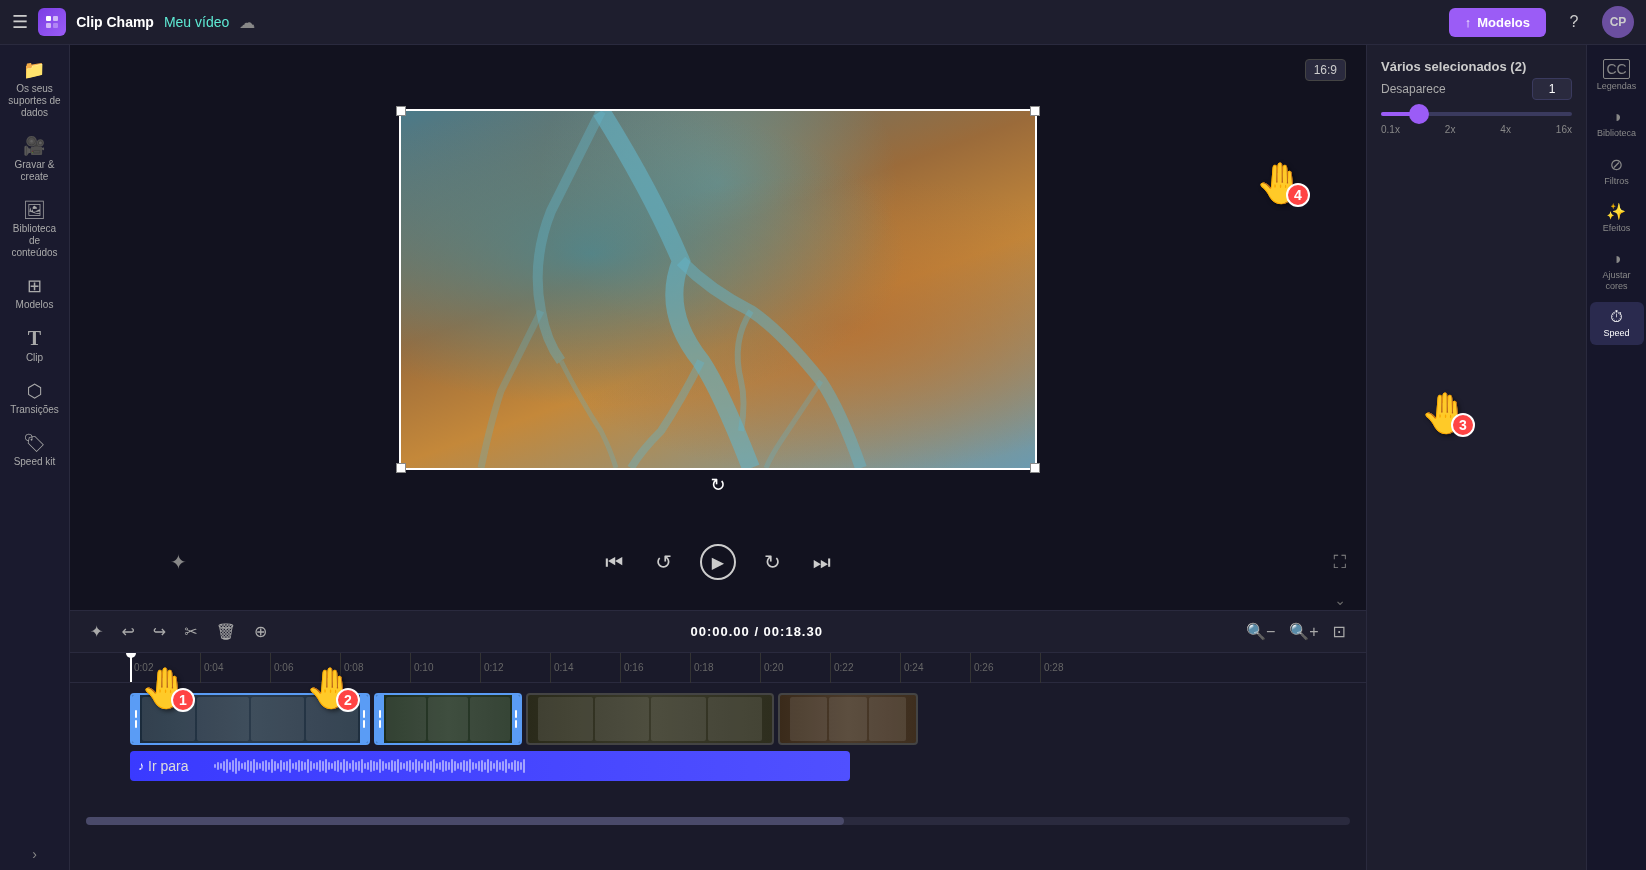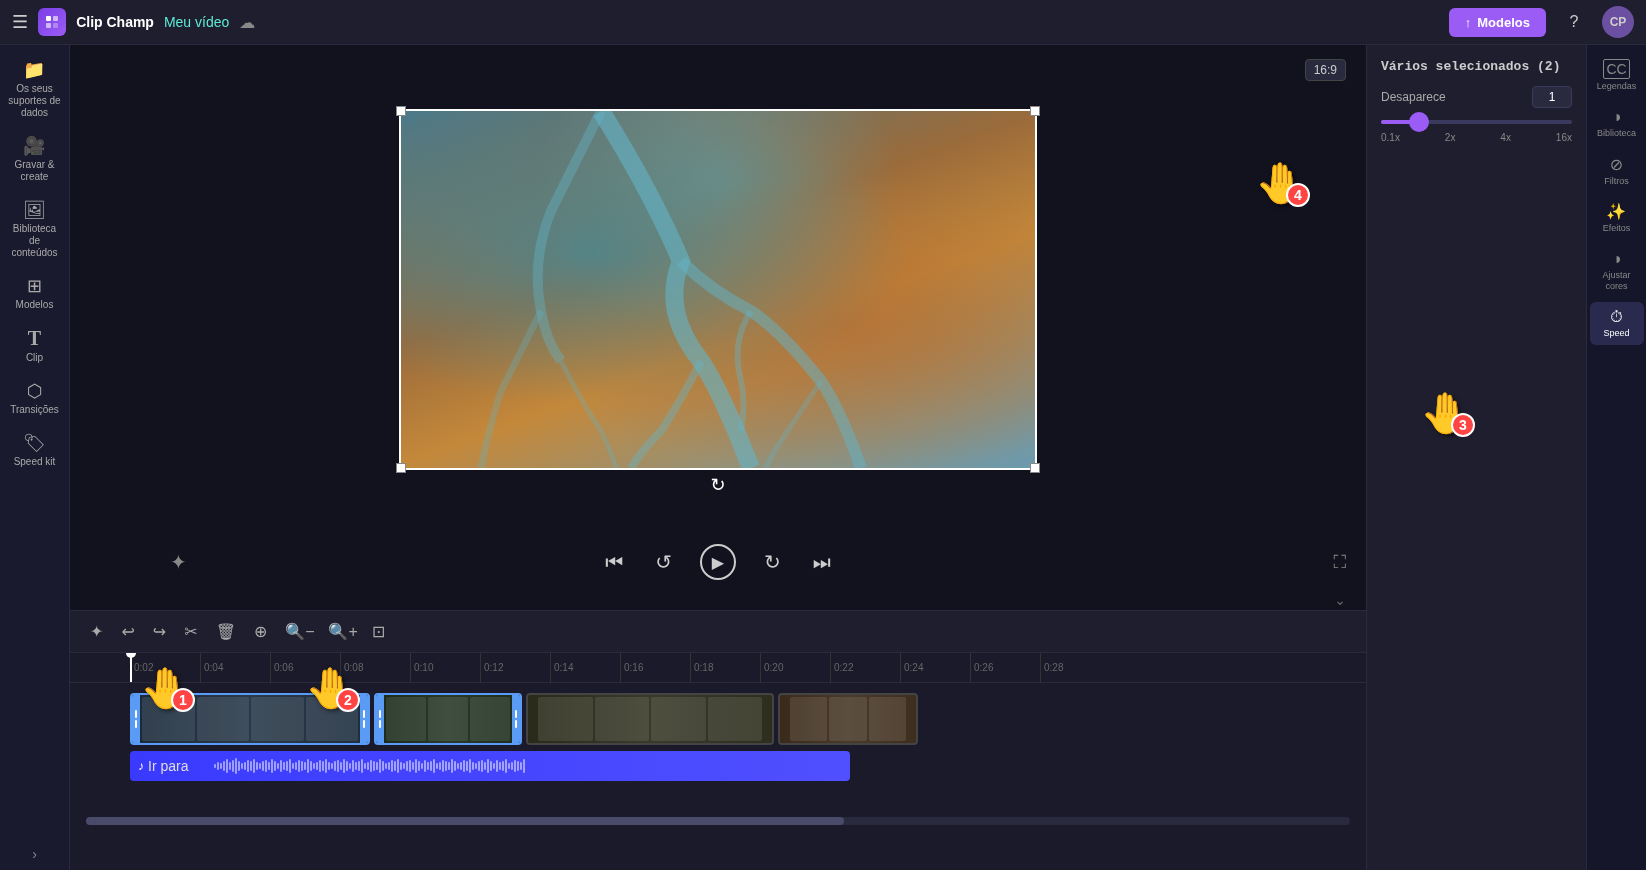--- a/index.html
+++ b/index.html
@@ -509,22 +509,21 @@
     }
     .right-panel-top {
       flex: 1;
       padding: 14px;
       overflow: hidden;
     }
     .rp-header {
       font-size: 13px;
       font-weight: 600;
       color: #ccc;
-      margin-bottom: 12px;
-      font-family: Liberation Mono, monospace;
+      margin-bottom: 4px;
     }
     .rp-row {
       display: flex;
       align-items: center;
       justify-content: space-between;
       margin-bottom: 12px;
     }
     .rp-label {
       font-size: 12px;
       color: #aaa;
@@ -737,20 +736,21 @@
 
     <div class="timeline-area">
 
       <div class="timeline-toolbar">
         <button class="tl-btn">✦</button>
         <button class="tl-btn">↩</button>
         <button class="tl-btn">↪</button>
         <button class="tl-btn">✂</button>
         <button class="tl-btn">🗑</button>
         <button class="tl-btn">⊕</button>
+        <div class="tl-time">00:00.00 / 00:18.30</div>
         <div class="tl-zoom-group">
           <button class="tl-btn">🔍−</button>
           <button class="tl-btn">🔍+</button>
           <button class="tl-btn">⊡</button>
         </div>
       </div>
 
       <div class="timeline-content">
 
         <div class="timeline-ruler">

